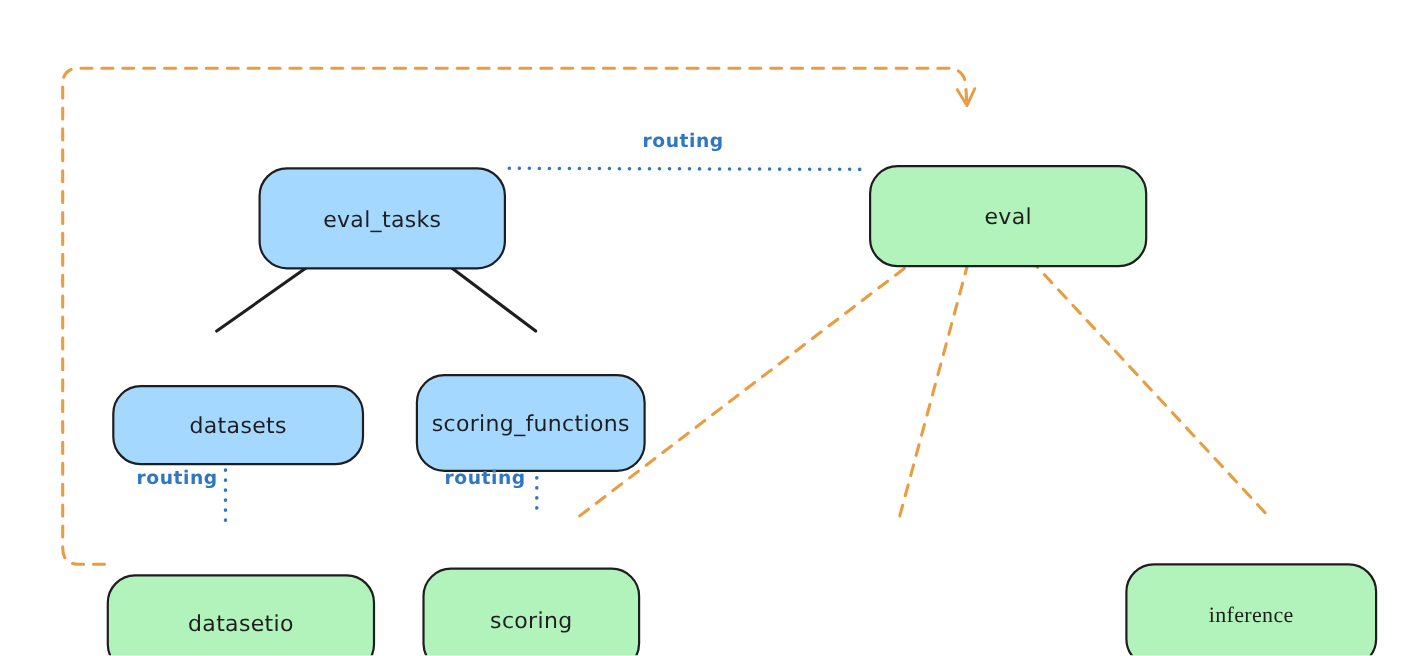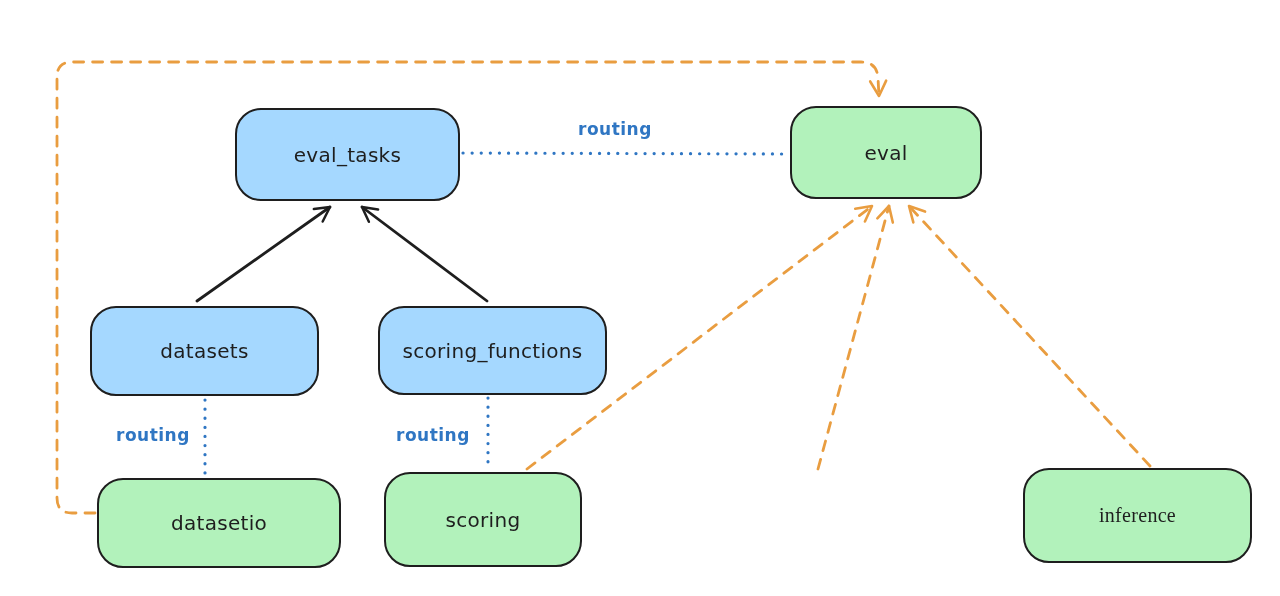--- a/index.html
+++ b/index.html
@@ -13,30 +13,31 @@
   .connectors{position:absolute;left:0;top:0;pointer-events:none;}
   .node{
     position:absolute;
     border:2.6px solid #1e1e1e;
     border-radius:26px;
     display:flex;align-items:center;justify-content:center;
     color:#1e1e1e;
     font-size:20px;
     letter-spacing:.3px;
     box-sizing:border-box;
+    margin-top:44px;
   }
   .node--blue{background:#a5d8ff;}
   .node--green{background:#b2f2bb;}
   .edge-label{
     position:absolute;
     color:#2f76c3;
     font-size:17px;
     font-weight:600;
     letter-spacing:.5px;
-    text-align:left;
+    text-align:right;
     white-space:nowrap;
   }
 </style>
 </head>
 <body>
 
 <div class="canvas">
 
   <svg class="connectors" width="1280" height="596" viewBox="0 0 1280 596">
     <defs>
@@ -58,29 +59,29 @@
     <path d="M95 513 L72 513 Q 57 513 57 498 L57 77 Q 57 62 72 62 L861 62 Q 877 62 878 78 L879 96" fill="none" stroke="#e99d40" stroke-width="2.8" stroke-linecap="round" stroke-dasharray="10 9" marker-end="url(#arrowOrange)"></path>
     <path d="M527 469 L872 206" fill="none" stroke="#e99d40" stroke-width="2.8" stroke-linecap="round" stroke-dasharray="10 9" marker-end="url(#arrowOrange)"></path>
     <path d="M818 469 L889 206" fill="none" stroke="#e99d40" stroke-width="2.8" stroke-linecap="round" stroke-dasharray="10 9" marker-end="url(#arrowOrange)"></path>
     <path d="M1150 466 L909 206" fill="none" stroke="#e99d40" stroke-width="2.8" stroke-linecap="round" stroke-dasharray="10 9" marker-end="url(#arrowOrange)"></path>
   </svg>
 
   <div class="node node--blue" style="left:235px;top:108px;width:225px;height:93px;">
     <span>eval_tasks</span>
   </div>
 
-  <div class="node node--green" style="left:790px;top:106px;width:192px;height:93px;">
+  <div class="node node--green" style="left:790px;top:106px;width:253px;height:93px;">
     <span>eval</span>
   </div>
 
-  <div class="node node--blue" style="left:90px;top:306px;width:229px;height:90px;">
+  <div class="node node--blue" style="left:102px;top:306px;width:229px;height:73px;">
     <span>datasets</span>
   </div>
 
-  <div class="node node--blue" style="left:378px;top:306px;width:229px;height:89px;">
+  <div class="node node--blue" style="left:378px;top:296px;width:209px;height:89px;">
     <span>scoring_functions</span>
   </div>
 
   <div class="node node--green" style="left:97px;top:478px;width:244px;height:90px;">
     <span>datasetio</span>
   </div>
 
   <div class="node node--green" style="left:384px;top:472px;width:198px;height:95px;">
     <span>scoring</span>
   </div>

